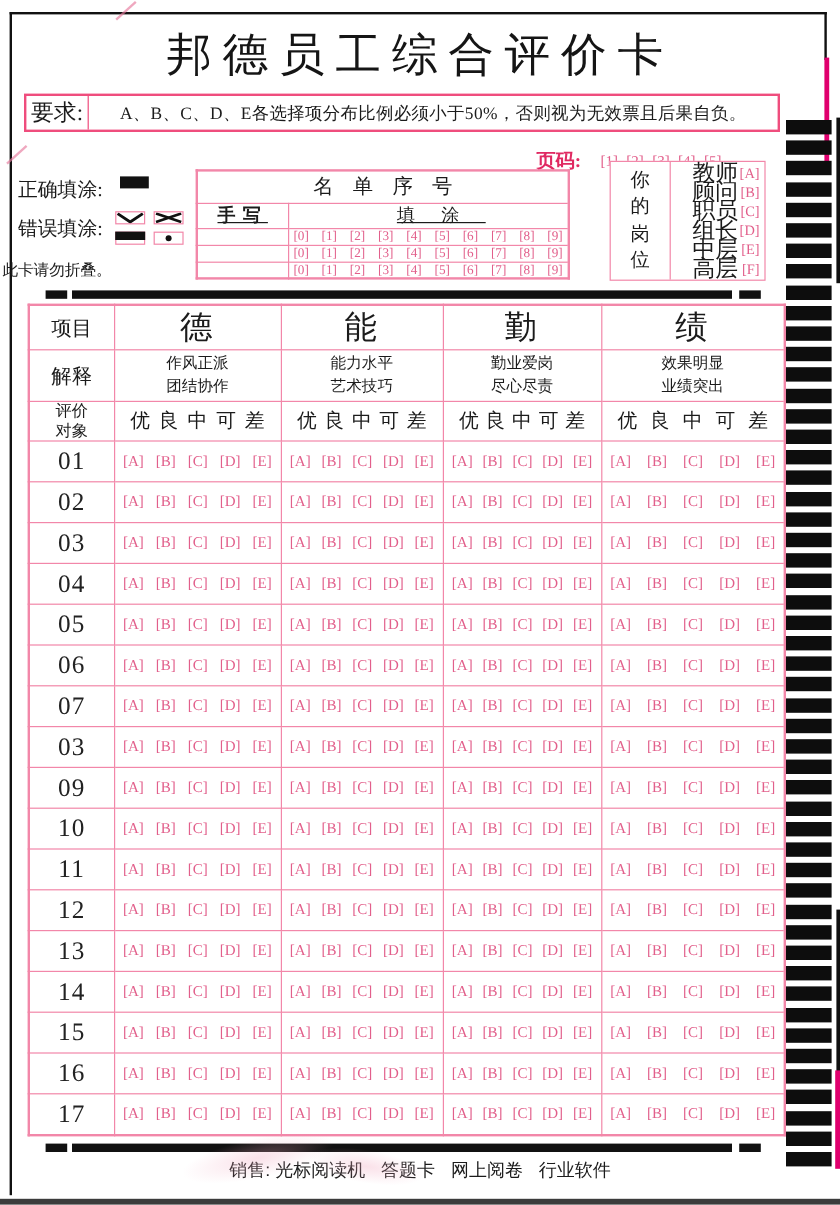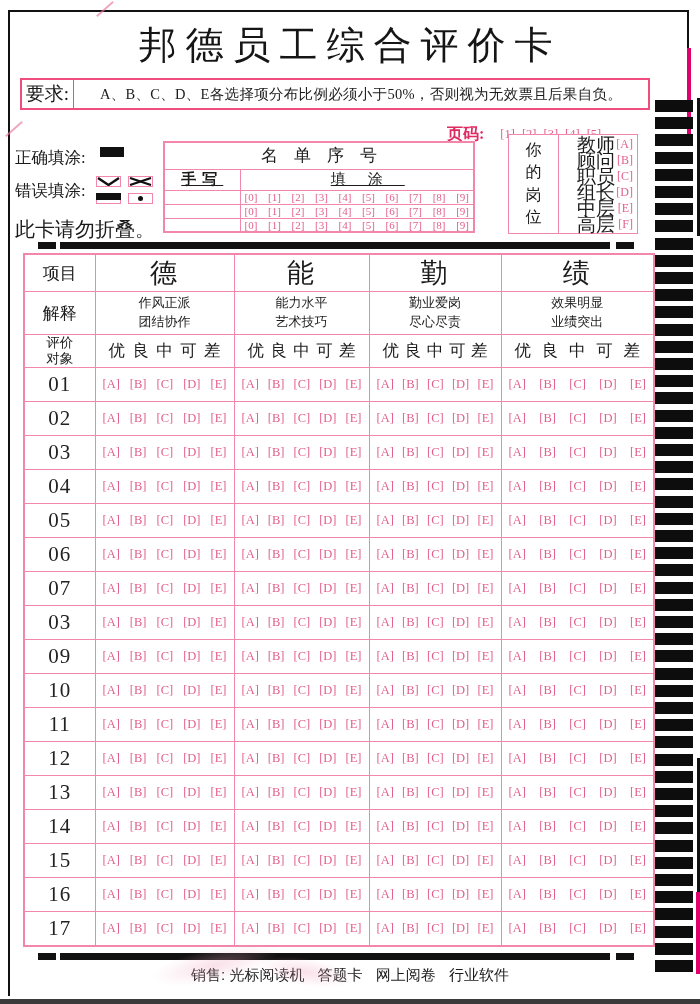--- a/index.html
+++ b/index.html
@@ -43,21 +43,21 @@
   .demo-row{display:flex;align-items:flex-start;font-size:16.5px;}
   .correct-row{left:15px;top:147px;gap:14px;}
   .swatch{width:24px;height:10px;background:#111;}
   .wrong-row{left:15px;top:176px;gap:10px;align-items:center;}
   .wgrid{display:grid;grid-template-columns:26px 26px;grid-auto-rows:13px;gap:4px 6px;}
   .wbox{width:25px;height:11px;border:1px solid var(--pink-border);position:relative;
         display:flex;align-items:center;justify-content:center;}
   .wbox svg{display:block;}
   .halfbar{position:absolute;left:-1px;top:-1px;width:25px;height:7px;background:#111;}
   .dot{width:5px;height:5px;border-radius:50%;background:#111;}
-  .nofold{left:15px;top:216px;font-size:20px;}
+  .nofold{left:2px;top:216px;font-size:13px;}
 
   
   .roster{left:163px;top:141px;width:312px;border-collapse:collapse;}
   .roster th,.roster td{border:1px solid var(--pink-border);}
   .roster{border:2px solid var(--pink-border);}
   .roster .r-title{height:27px;font-size:17px;letter-spacing:16px;font-weight:500;text-indent:16px;}
   .roster .r-hand{height:21px;font-size:15px;letter-spacing:6px;font-weight:normal;text-decoration:underline;}
   .roster .r-fill{font-size:15px;letter-spacing:22px;font-weight:normal;text-indent:22px;}
   .roster td.hand-cell{width:76px;height:14px;background:#fff;}
   .roster td.digit-cell{padding:0 4px;}

